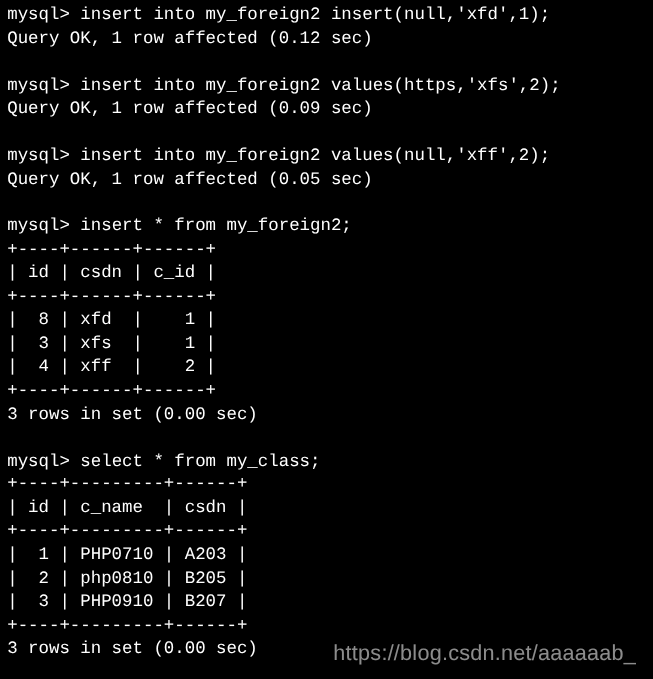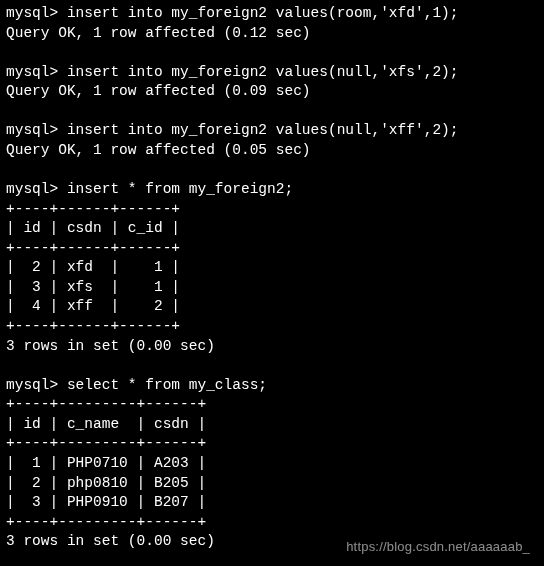--- a/index.html
+++ b/index.html
@@ -18,41 +18,41 @@
   .terminal {
     padding: 4px 6px;
     white-space: pre;
   }
   .watermark {
     position: absolute;
     right: 14px;
     bottom: 10px;
     color: rgba(255,255,255,0.55);
     font-family: Arial, sans-serif;
-    font-size: 13px;
+    font-size: 18px;
     letter-spacing: 0.2px;
   }
 </style>
 </head>
 <body>
 
-<div class="terminal"><span>mysql&gt;</span> <span>insert into my_foreign2 values(room,'xfd',1);</span>
+<div class="terminal"><span>mysql&gt;</span> <span>insert into my_foreign2 insert(null,'xfd',1);</span>
 <span>Query OK, 1 row affected (0.12 sec)</span>
 
-<span>mysql&gt;</span> <span>insert into my_foreign2 values(null,'xfs',2);</span>
+<span>mysql&gt;</span> <span>insert into my_foreign2 values(https,'xfs',2);</span>
 <span>Query OK, 1 row affected (0.09 sec)</span>
 
 <span>mysql&gt;</span> <span>insert into my_foreign2 values(null,'xff',2);</span>
 <span>Query OK, 1 row affected (0.05 sec)</span>
 
 <span>mysql&gt;</span> <span>insert * from my_foreign2;</span>
 <span>+----+------+------+</span>
 <span>| id | csdn | c_id |</span>
 <span>+----+------+------+</span>
-<span>|  2 | xfd  |    1 |</span>
+<span>|  8 | xfd  |    1 |</span>
 <span>|  3 | xfs  |    1 |</span>
 <span>|  4 | xff  |    2 |</span>
 <span>+----+------+------+</span>
 <span>3 rows in set (0.00 sec)</span>
 
 <span>mysql&gt;</span> <span>select * from my_class;</span>
 <span>+----+---------+------+</span>
 <span>| id | c_name  | csdn |</span>
 <span>+----+---------+------+</span>
 <span>|  1 | PHP0710 | A203 |</span>

